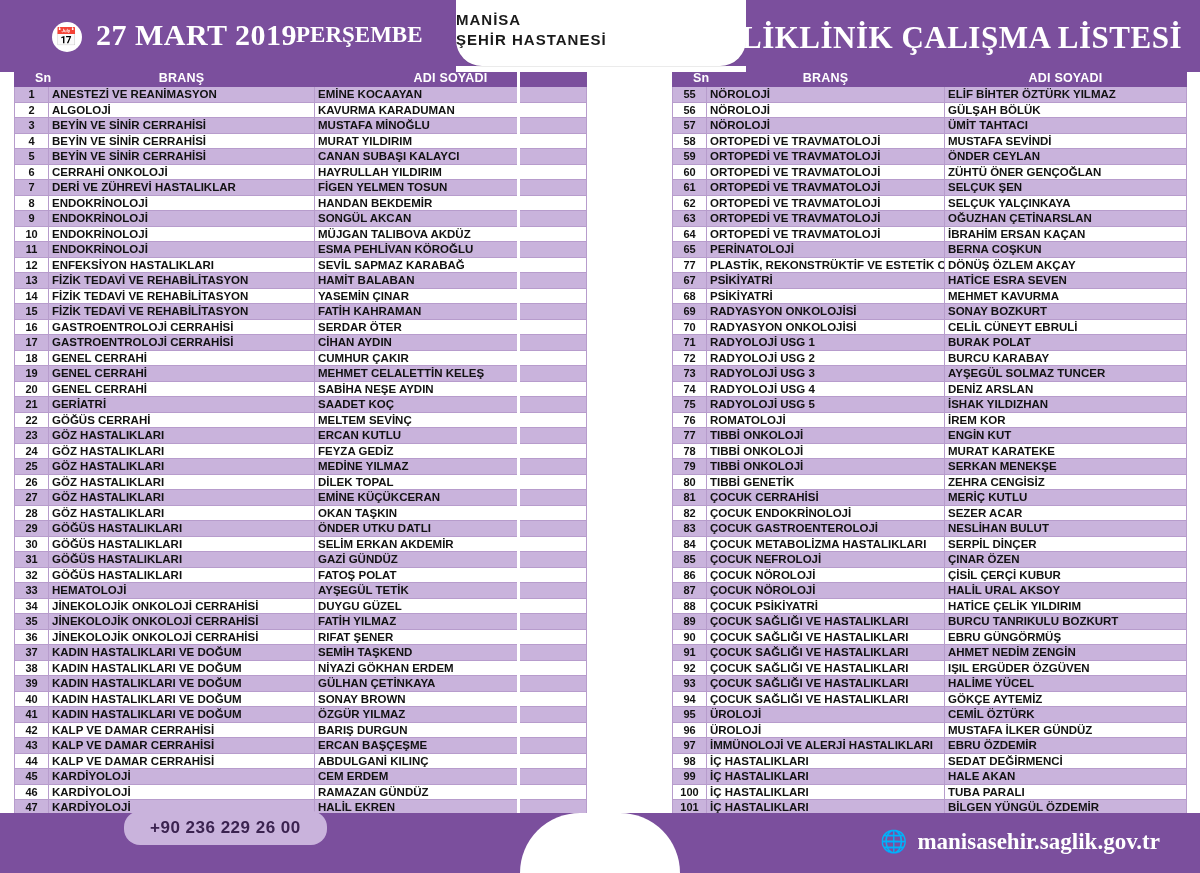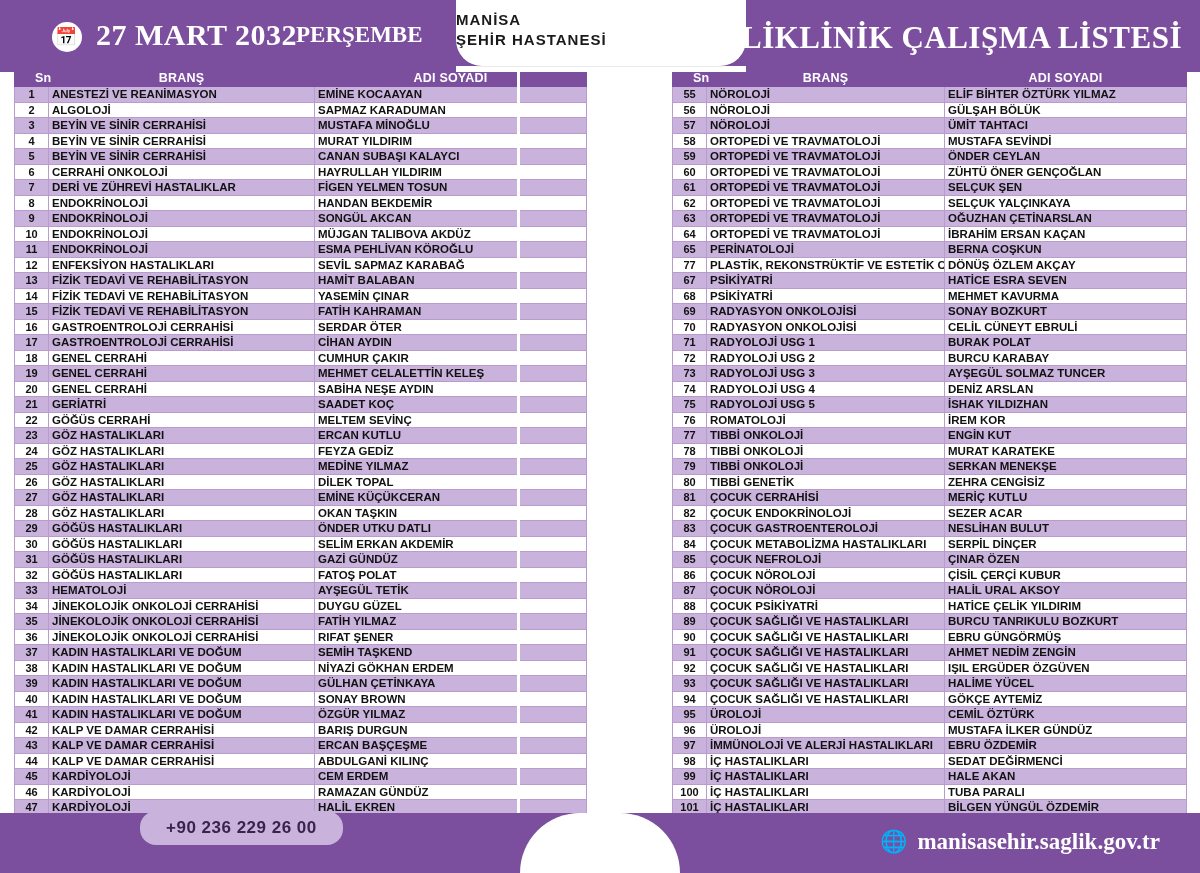--- a/index.html
+++ b/index.html
@@ -98,21 +98,21 @@
   .footer {
     position:absolute; left:0; bottom:0; width:1200px; height:60px;
     background:#7b4f9d;
   }
   .footer-notch {
     position:absolute; left:520px; bottom:0; width:160px; height:60px;
     background:#ffffff;
     border-top-left-radius:60px; border-top-right-radius:60px;
   }
   .phone-pill {
-    position:absolute; left:140px; bottom:28px;
+    position:absolute; left:124px; bottom:28px;
     background:#c9b3dc; color:#3b2350;
     font-size:17px; font-weight:bold;
     padding:7px 26px; border-radius:16px;
     letter-spacing:0.5px;
   }
   .web {
     position:absolute; right:40px; bottom:18px;
     color:#ffffff; font-size:23px; font-weight:bold;
     display:flex; align-items:center; gap:10px;
     font-family:"Liberation Serif", serif;
@@ -125,21 +125,21 @@
   }
 </style>
 </head>
 <body>
 
 <div class="page">
 
   <div class="header">
     <div class="header-inner">
       <div class="cal-icon">📅</div>
-      <div class="date-text">27 MART 2032</div>
+      <div class="date-text">27 MART 2019</div>
       <div class="day-text">PERŞEMBE</div>
       <div class="title-right">POLİKLİNİK ÇALIŞMA LİSTESİ</div>
     </div>
   </div>
 
   <div class="hdr-shadow"></div>
   <div class="hosp-tab">
     <div class="l1">MANİSA</div>
     <div class="l2">ŞEHİR HASTANESİ</div>
   </div>
@@ -159,21 +159,21 @@
     </thead>
     <tbody id="left-body">
         <tr class="row-a">
           <td class="sn">1</td>
           <td>ANESTEZİ VE REANİMASYON</td>
           <td>EMİNE KOCAAYAN</td>
         </tr>
         <tr class="row-b">
           <td class="sn">2</td>
           <td>ALGOLOJİ</td>
-          <td>SAPMAZ KARADUMAN</td>
+          <td>KAVURMA KARADUMAN</td>
         </tr>
         <tr class="row-a">
           <td class="sn">3</td>
           <td>BEYİN VE SİNİR CERRAHİSİ</td>
           <td>MUSTAFA MİNOĞLU</td>
         </tr>
         <tr class="row-b">
           <td class="sn">4</td>
           <td>BEYİN VE SİNİR CERRAHİSİ</td>
           <td>MURAT YILDIRIM</td>

